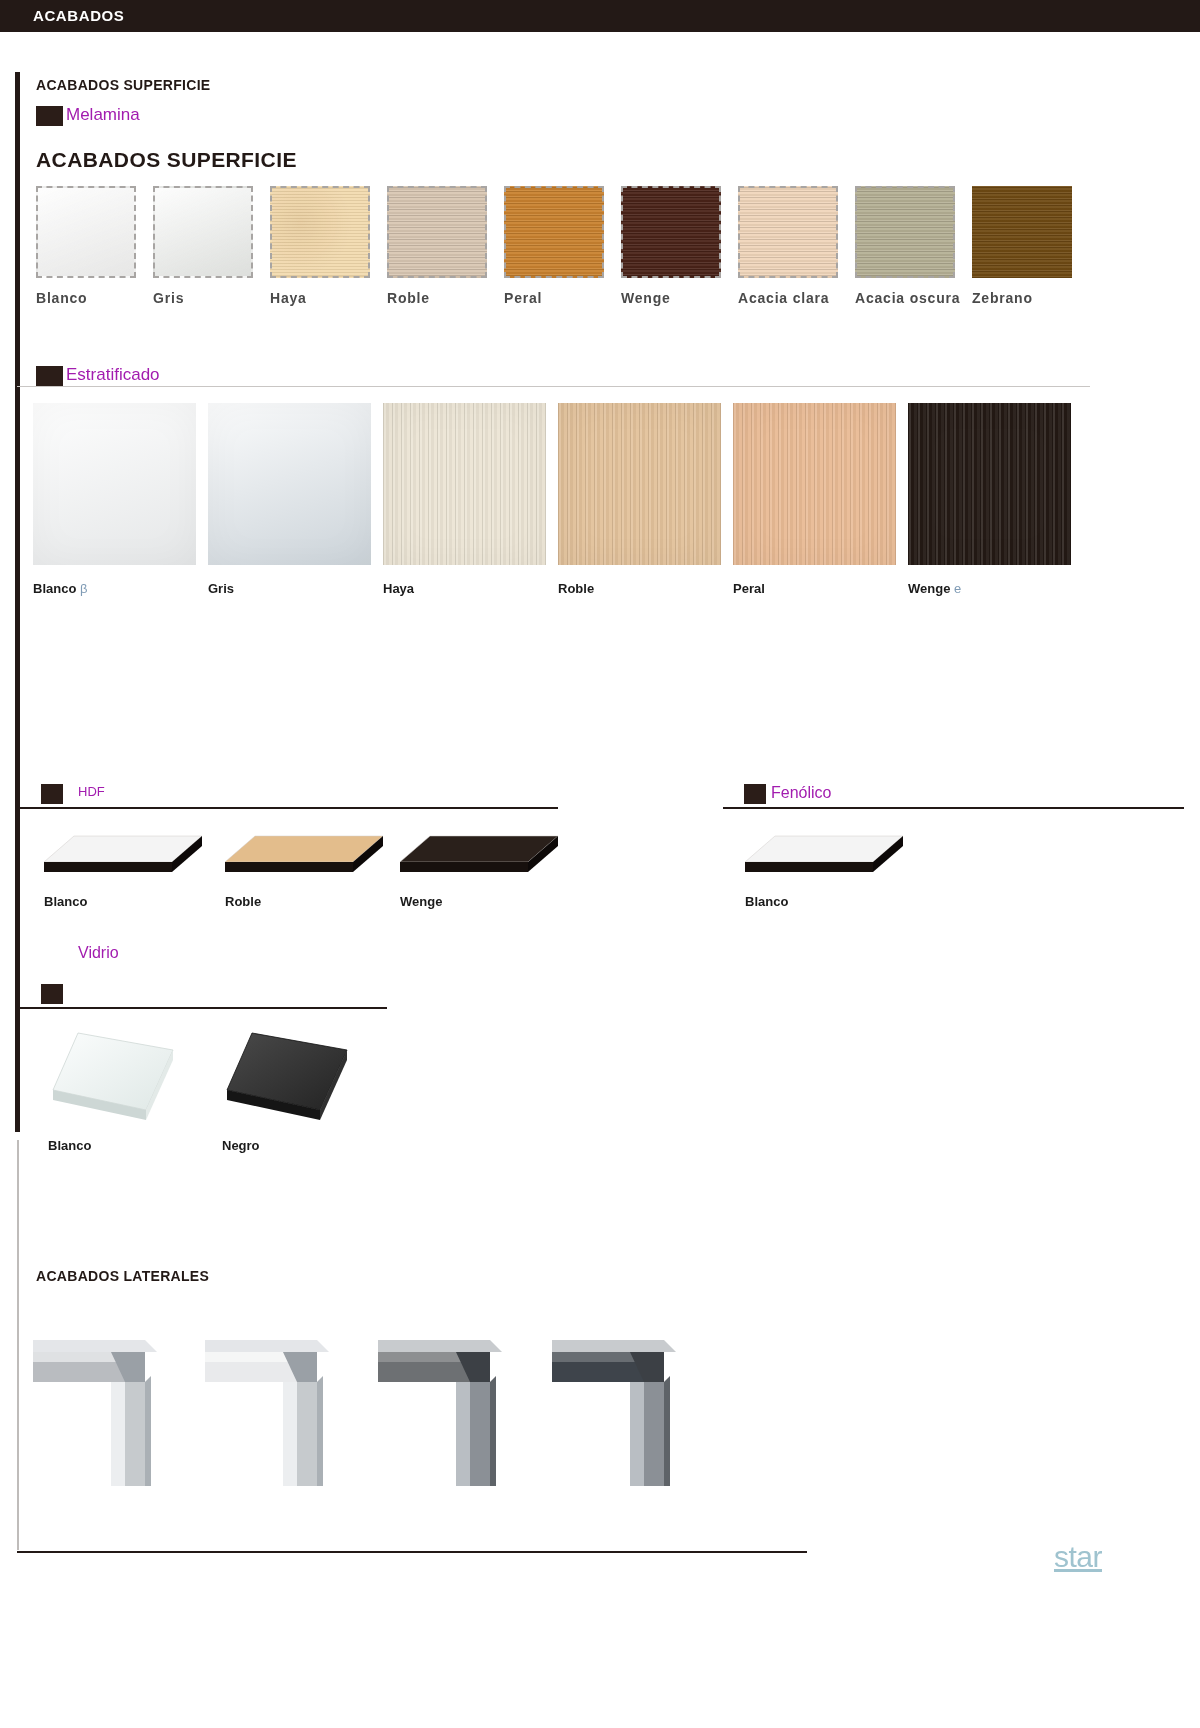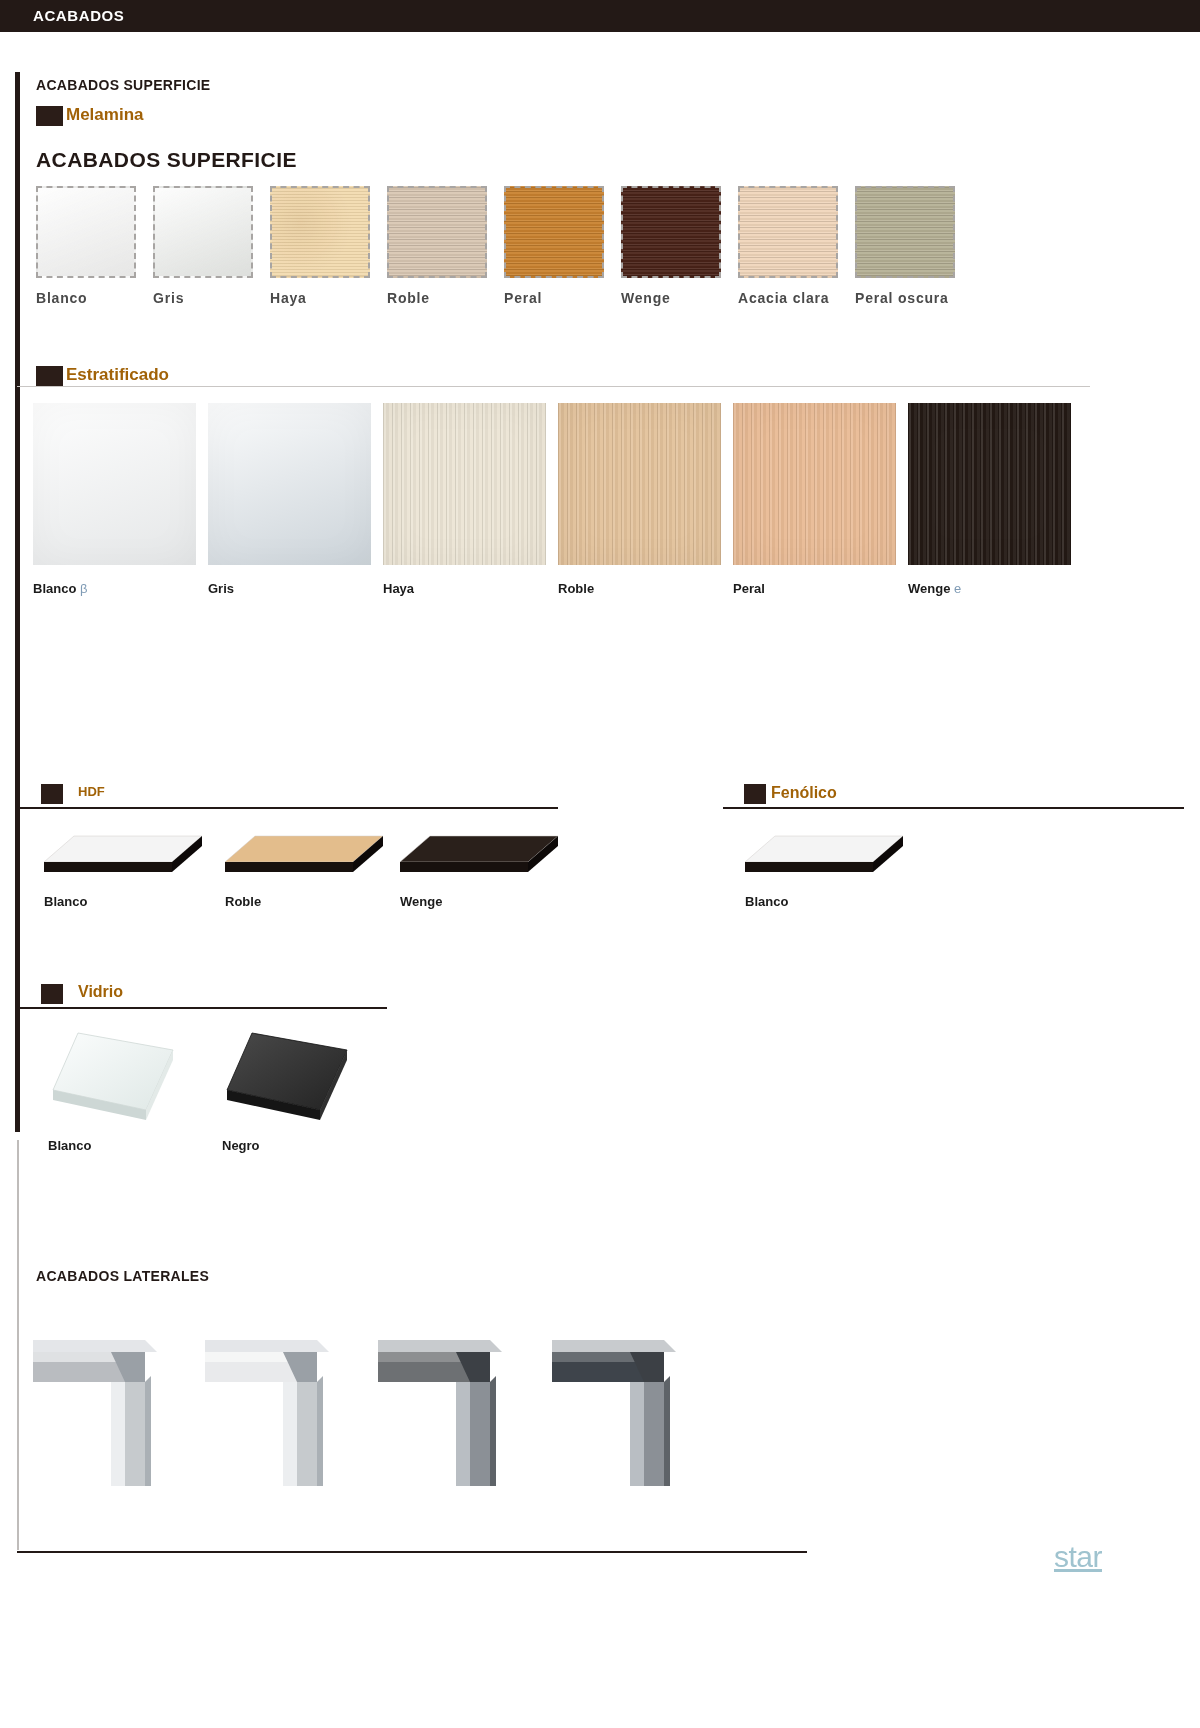--- a/index.html
+++ b/index.html
@@ -41,21 +41,21 @@
   .sec-kicker {
     position:absolute; color:#231916; font-size:14px; font-weight:bold;
     letter-spacing:.3px;
   }
 
   
   .bullet {
     position:absolute; width:24px; height:19px; background:#2b1d18;
   }
   .bullet-label {
-    position:absolute; color:#a16207; font-size:15px; font-weight:bold;
+    position:absolute; color:#a21caf; font-size:15px; font-weight:normal;
   }
   .hrule { position:absolute; height:2px; background:#231916; }
   .hrule-light { position:absolute; height:1px; background:#d6d3d1; }
 
   
   .mel-row { position:absolute; left:36px; top:186px; width:1120px; height:140px; }
   .mel-cell { position:absolute; top:0; width:100px; }
   .mel-sw {
     width:100px; height:92px; border:2px dashed #a8a5a3;
     background-size: cover; position:relative; overflow:hidden;
@@ -145,21 +145,25 @@
       <div class="mel-cell" style="left: 585px;">
         <div class="mel-sw" style="background-color:#4a2318;background-image:repeating-linear-gradient(0deg,rgba(0,0,0,.13) 0px, rgba(0,0,0,.13) 1px,rgba(255,255,255,.10) 1px, rgba(255,255,255,.10) 2px,rgba(0,0,0,.05) 2px, rgba(0,0,0,.05) 4px,rgba(255,255,255,.06) 4px, rgba(255,255,255,.06) 6px);"></div>
         <div class="mel-name">Wenge</div>
       </div>
       <div class="mel-cell" style="left: 702px; border-radius: 30px;">
         <div class="mel-sw" style="background-color:#f0d6bb;background-image:repeating-linear-gradient(0deg,rgba(0,0,0,.13) 0px, rgba(0,0,0,.13) 1px,rgba(255,255,255,.10) 1px, rgba(255,255,255,.10) 2px,rgba(0,0,0,.05) 2px, rgba(0,0,0,.05) 4px,rgba(255,255,255,.06) 4px, rgba(255,255,255,.06) 6px);"></div>
         <div class="mel-name">Acacia clara</div>
       </div>
       <div class="mel-cell" style="left: 819px;">
         <div class="mel-sw" style="background-color:#b5b095;background-image:repeating-linear-gradient(0deg,rgba(0,0,0,.13) 0px, rgba(0,0,0,.13) 1px,rgba(255,255,255,.10) 1px, rgba(255,255,255,.10) 2px,rgba(0,0,0,.05) 2px, rgba(0,0,0,.05) 4px,rgba(255,255,255,.06) 4px, rgba(255,255,255,.06) 6px);"></div>
-        <div class="mel-name">Peral oscura</div>
+        <div class="mel-name">Acacia oscura</div>
+      </div>
+      <div class="mel-cell" style="left: 936px;">
+        <div class="mel-sw nodash" style="background-color:#6f4a13;background-image:repeating-linear-gradient(0deg,rgba(0,0,0,.13) 0px, rgba(0,0,0,.13) 1px,rgba(255,255,255,.10) 1px, rgba(255,255,255,.10) 2px,rgba(0,0,0,.05) 2px, rgba(0,0,0,.05) 4px,rgba(255,255,255,.06) 4px, rgba(255,255,255,.06) 6px);"></div>
+        <div class="mel-name">Zebrano</div>
       </div>
     </div>
 
   <div class="bullet" style="left:36px; top:366px; width:27px; height:20px;"></div>
   <div class="bullet-label cond" style="left:66px; top:365px; font-size:17px;">Estratificado</div>
   <div class="hrule-light" style="left:17px; top:386px; width:1073px; height:1px; background:#c9c6c4;"></div>
 
   <div class="est-row" id="estratificado-row">
       <div class="est-cell" style="left: 0px;">
         <div class="est-sw" style="background-color:#eef0f1;background-image:linear-gradient(160deg, rgba(255,255,255,.9), rgba(0,0,0,.04));box-shadow: inset 0 0 40px rgba(0,0,0,.04);"></div>
@@ -213,21 +217,21 @@
   <div class="hrule" style="left:723px; top:807px; width:461px;"></div>
   <div id="fenolico-samples" style="position:absolute; left:0; top:0;">
       <div class="board" style="left: 745px; top: 832px; width: 170px; height: 60px;"><svg width="160" height="48" viewBox="0 0 160 48">
           <polygon points="30,4 158,4 128,30 0,30" fill="#f4f4f4" stroke="#d0cccb" stroke-width="0.5"></polygon>
           <polygon points="0,30 128,30 128,40 0,40" fill="#17100d"></polygon>
           <polygon points="128,30 158,4 158,14 128,40" fill="#0d0908"></polygon>
         </svg><div class="sample-name" style="left: 0px; top: 62px;">Blanco</div></div>
     </div>
 
   <div class="bullet" style="left:41px; top:984px; width:22px; height:20px;"></div>
-  <div class="bullet-label cond" style="left:78px; top:983px; font-size:16px;">Vidrio</div>
+  <div class="bullet-label cond" style="left:78px; top:944px; font-size:16px;">Vidrio</div>
   <div class="hrule" style="left:17px; top:1007px; width:370px;"></div>
   <div id="vidrio-samples" style="position:absolute; left:0; top:0;">
       <div class="glass" style="left: 48px; top: 1028px;"><svg width="130" height="100" viewBox="0 0 130 100">
           <defs>
             <linearGradient id="gl0" x1="0" y1="0" x2="1" y2="1">
               <stop offset="0%" stop-color="#fbfdfd"></stop>
               <stop offset="100%" stop-color="#dfe8e6"></stop>
             </linearGradient>
           </defs>
           <polygon points="30,5 125,22 98,82 5,62" fill="url(#gl0)" stroke="#cfd8d6" stroke-width="0.8"></polygon>

